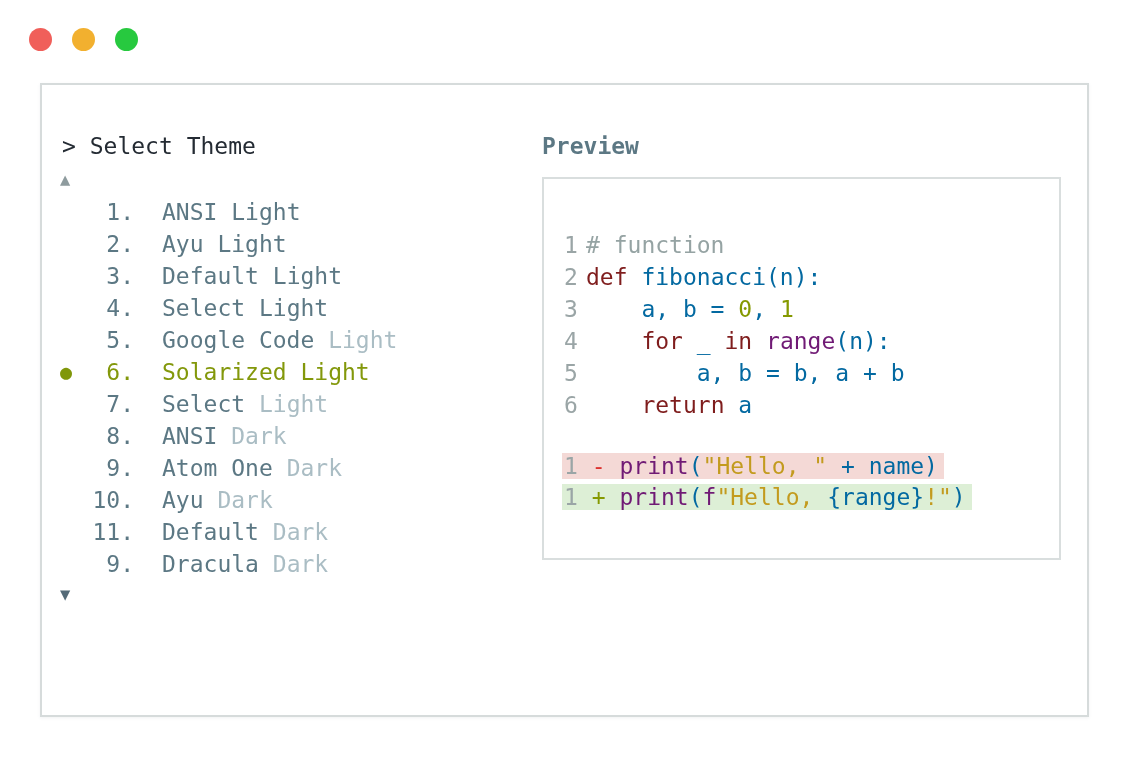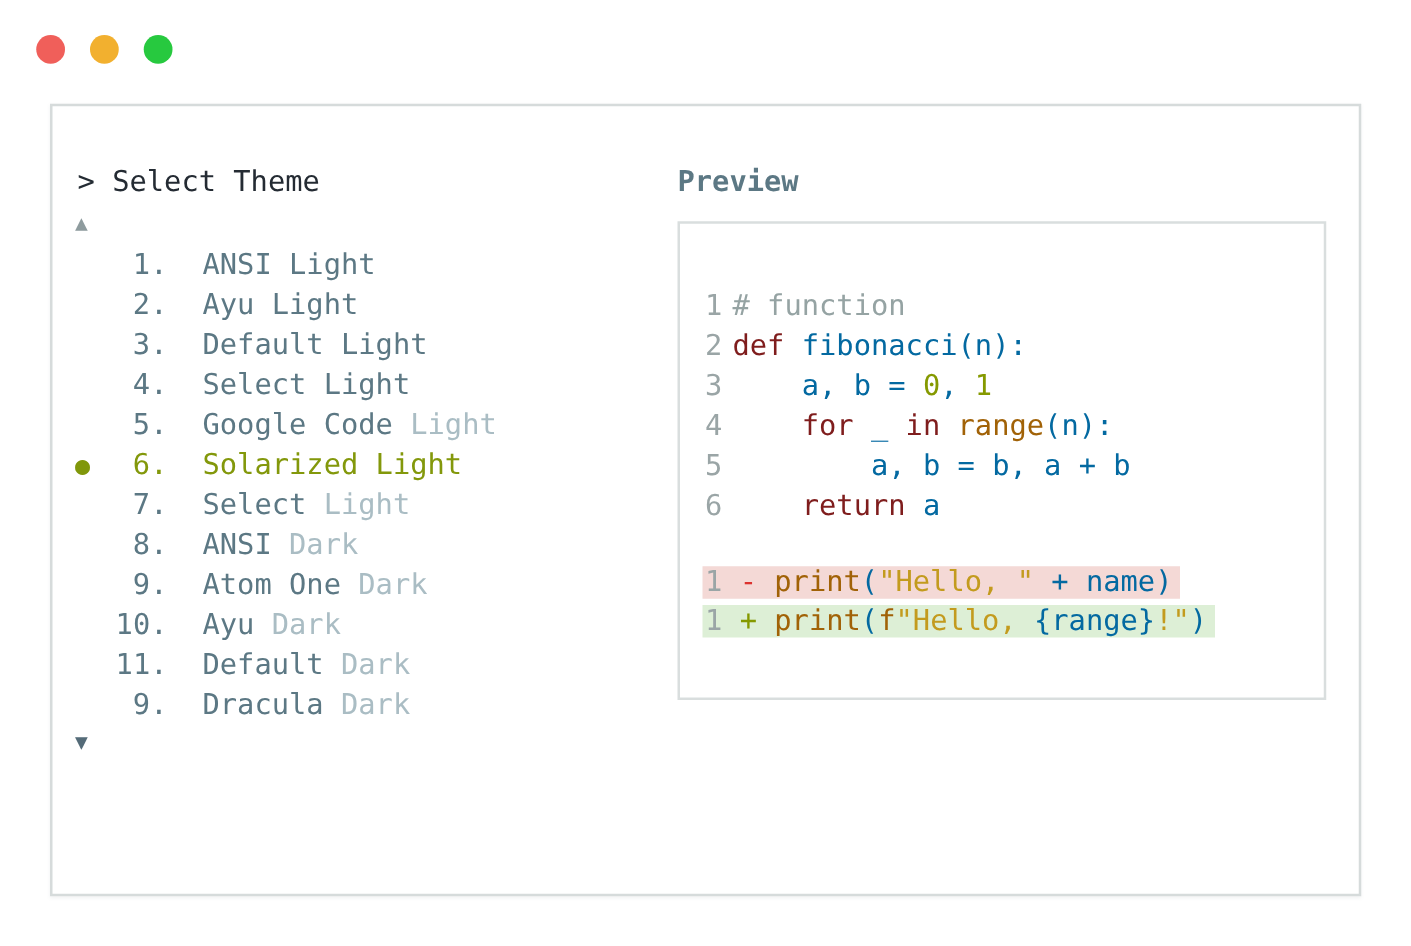--- a/index.html
+++ b/index.html
@@ -55,21 +55,21 @@
     display:inline-block; line-height:26px; white-space:pre;
     padding:0 6px 0 2px; margin-left:-2px; margin-bottom:5px;
   }
   .diff-line.removed { background:#f4d9d6; }
   .diff-line.added { background:#ddefd6; }
   .diff-line .ln { margin-right:0; }
 
   .c-plain  { color:#0369a1;text-align:center; }
   .c-comment{ color:#95a3a3; }
   .c-kw     { color:#7f1d1d; }
-  .c-fn     { color:#a16207; }
+  .c-fn     { color:#701a75; }
   .c-num    { color:#859900; }
   .c-str    { color:#c39b1e; }
   .c-minus  { color:#dc322f; }
   .c-plus   { color:#859900; }
   .c-ln     { color:#9aa5a6; }
 </style>
 </head>
 <body>
 
 <div class="traffic">

